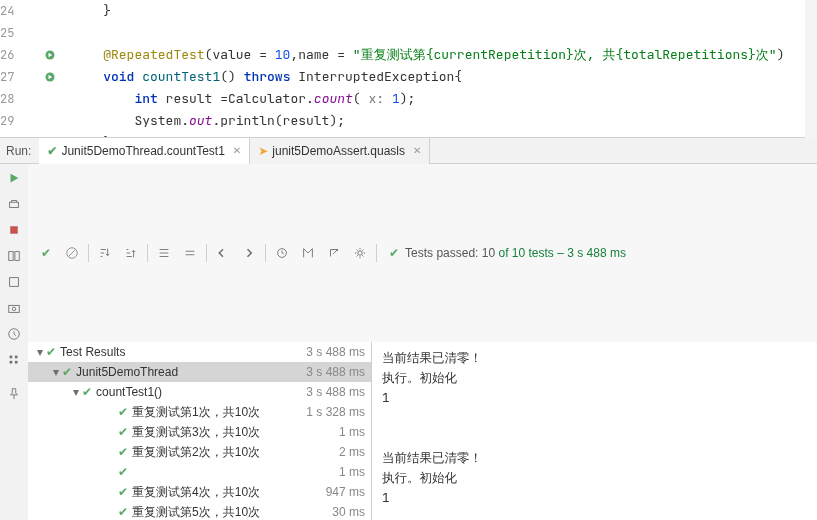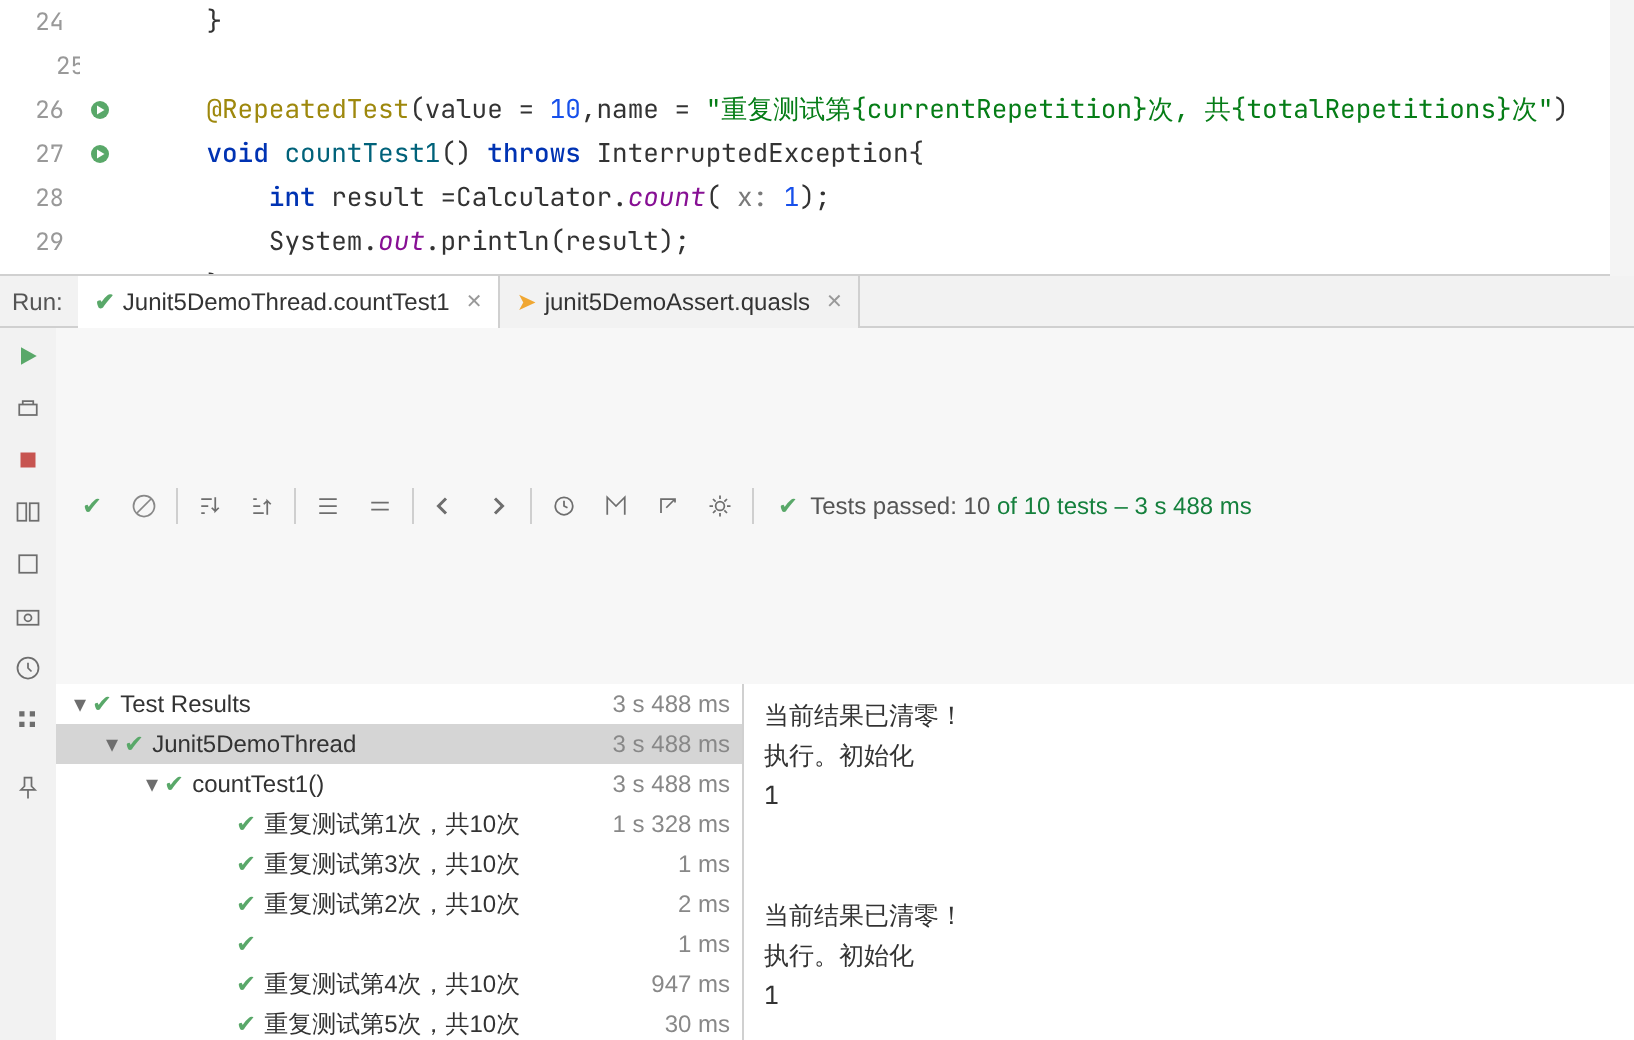--- a/index.html
+++ b/index.html
@@ -1,21 +1,21 @@
 <!DOCTYPE html>
 <html><head>
 <meta charset="utf-8">
 <style>
   * { box-sizing: border-box; margin: 0; padding: 0; }
   body { font-family: "Segoe UI", "Microsoft YaHei", Arial, sans-serif; font-size: 12px; color: #333; background: #fff; width: 817px; height: 520px; overflow: hidden; }
   .root { display: flex; flex-direction: column; height: 100%; }
 
   
   .editor { display: flex; height: 138px; border-bottom: 1px solid #d0d0d0; background: #fff; }
-  .gutter { width: 40px; text-align: right; padding-right: 8px; color: #999; font-family: "JetBrains Mono", Consolas, monospace; font-size: 12px; line-height: 22px; user-select: none; background:#fff;}
+  .gutter { width: 40px; text-align: left; padding-right: 8px; color: #999; font-family: "JetBrains Mono", Consolas, monospace; font-size: 12px; line-height: 22px; user-select: none; background:#fff;}
   .markers { width: 20px; background:#fff; }
   .markers .mk { height:22px; display:flex; align-items:center; justify-content:center; }
   .mk svg { width:12px; height:12px; }
   .code { flex:1; font-family: "JetBrains Mono", Consolas, monospace; font-size: 13px; line-height: 22px; white-space: pre; padding-left: 12px; overflow:hidden;}
   .cl { display:block; height:22px; }
   .k-anno { color:#9e880d;}
   .k-key  { color:#0033b3; font-weight:500;}
   .k-str  { color:#067d17;}
   .k-stat { font-style: italic; color:#871094;}
   .k-num  { color:#1750eb;}
@@ -55,21 +55,21 @@
   svg { display:block;}
 </style>
 </head>
 <body>
 
 <div class="root">
 
   <div class="editor">
     <div class="gutter" id="gutter">
         <div style="height: 22px;">24</div>
-        <div style="height: 22px; padding-left: 28px;">25</div>
+        <div style="height: 22px;">25</div>
         <div style="height: 22px;">26</div>
         <div style="height: 22px;">27</div>
         <div style="height: 22px;">28</div>
         <div style="height: 22px;">29</div>
         <div style="height: 22px;">30</div>
       </div>
     <div class="markers" id="markers">
         <div class="mk"></div>
         <div class="mk"></div>
         <div class="mk">

